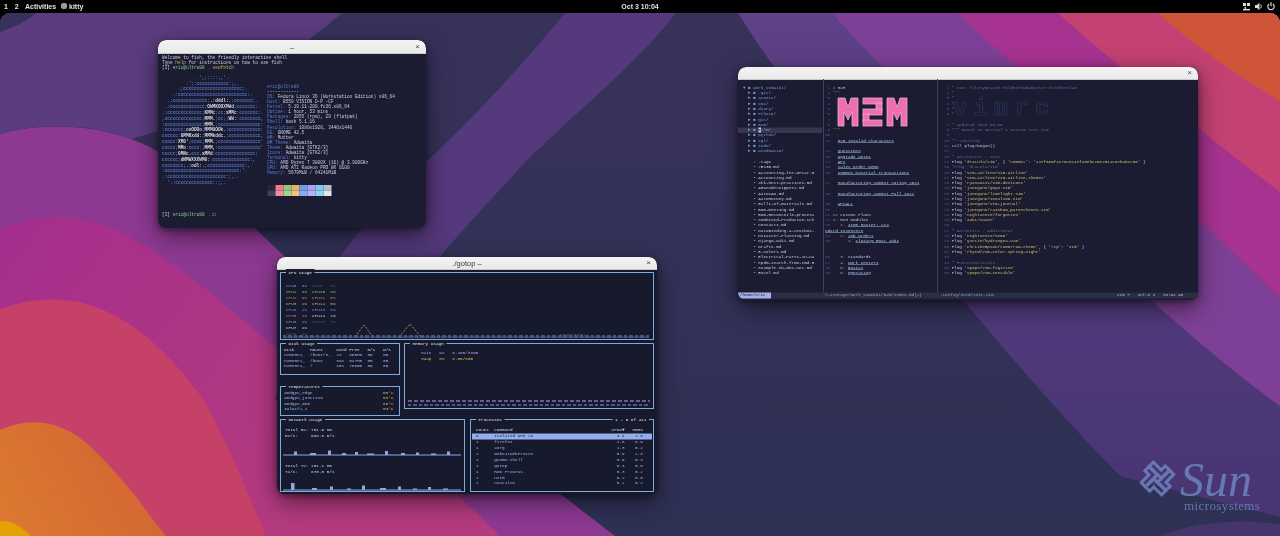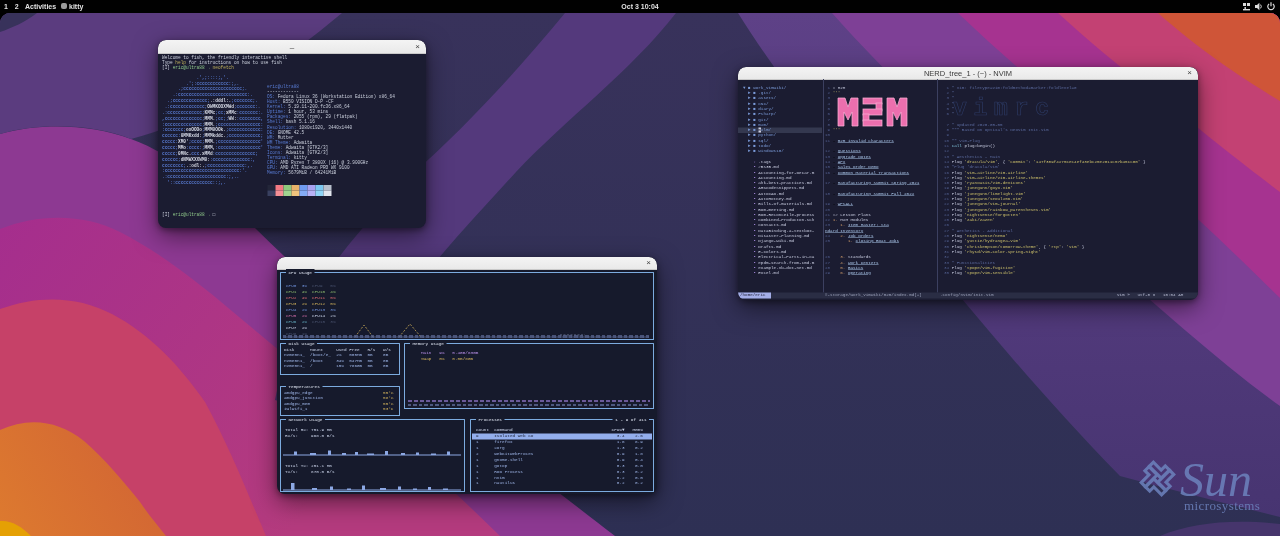--- a/index.html
+++ b/index.html
@@ -190,20 +190,21 @@
       <div class="sw" style="left:283px;top:275px;background:#85acf5"></div>
       <div class="sw" style="left:299px;top:275px;background:#b8b2f5"></div>
       <div class="sw" style="left:315px;top:275px;background:#90d4f5"></div>
       <div class="sw" style="left:331px;top:275px;background:#e2e6ee"></div>
       <pre class="abs" style="left:8px;top:318px;">[I] <span class="g">eric@ultra88</span> <span class="g">→</span> <span style="color:#d6dae6;">□</span></pre>
     </div>
   </div>
 
   <div class="win" id="wgotop" style="left:277px;top:257px;width:380px;height:237px;background:#161a2c;overflow:hidden;">
     <div class="tbar" style="height:12px;">
+      <span class="ttl" style="top:2px;font-size:7.5px;">./gotop –</span>
       <span class="cls" style="top:1px;font-size:8px;">×</span>
     </div>
     <div class="body2x gt" style="left:0;top:12px;width:760px;height:450px;">
 
       <div class="panel" style="left:6px;top:6px;width:748px;height:136px;box-sizing:border-box;">
         <span class="pt">CPU Usage</span>
       </div>
       <pre class="abs" style="left:18px;top:27px;"><span class="cb">CPU0  3%</span>  <span class="cd">CPU9   5%</span>
 <span class="cg">CPU1  4%</span>  <span class="cg">CPU10  4%</span>
 <span class="cr">CPU2  4%</span>  <span class="cr">CPU11  5%</span>
@@ -297,21 +298,20 @@
 1      gnome-shell                                    0.9    0.4
 1      gotop                                          0.3    0.0
 1      ROD Process                                    0.3    0.2
 1      nvim                                           0.2    0.0
 1      nautilus                                       0.2    0.2</pre>
     </div>
   </div>
 
   <div class="win" id="wnvim" style="left:738px;top:67px;width:460px;height:233px;background:#1b1c31;overflow:hidden;">
     <div class="tbar" style="height:12px;">
-      <span class="ttl" style="top:2px;font-size:7.5px;">NERD_tree_1 - (~) - NVIM</span>
       <span class="cls" style="top:1px;font-size:8px;">×</span>
     </div>
     <div class="body2x nv" style="left:0;top:12px;width:920px;height:442px;">
 
       <div class="abs" style="left:0;top:97px;width:168px;height:10.6px;background:#34384f;"></div>
 
       <pre class="abs" style="left:10px;top:12px;"><span class="dir">▼ <span>■</span> work_vimwiki/</span>
   <span class="dir">► ■ .git/</span>
   <span class="dir">► ■ assets/</span>
   <span class="dir">► ■ CNC/</span>

